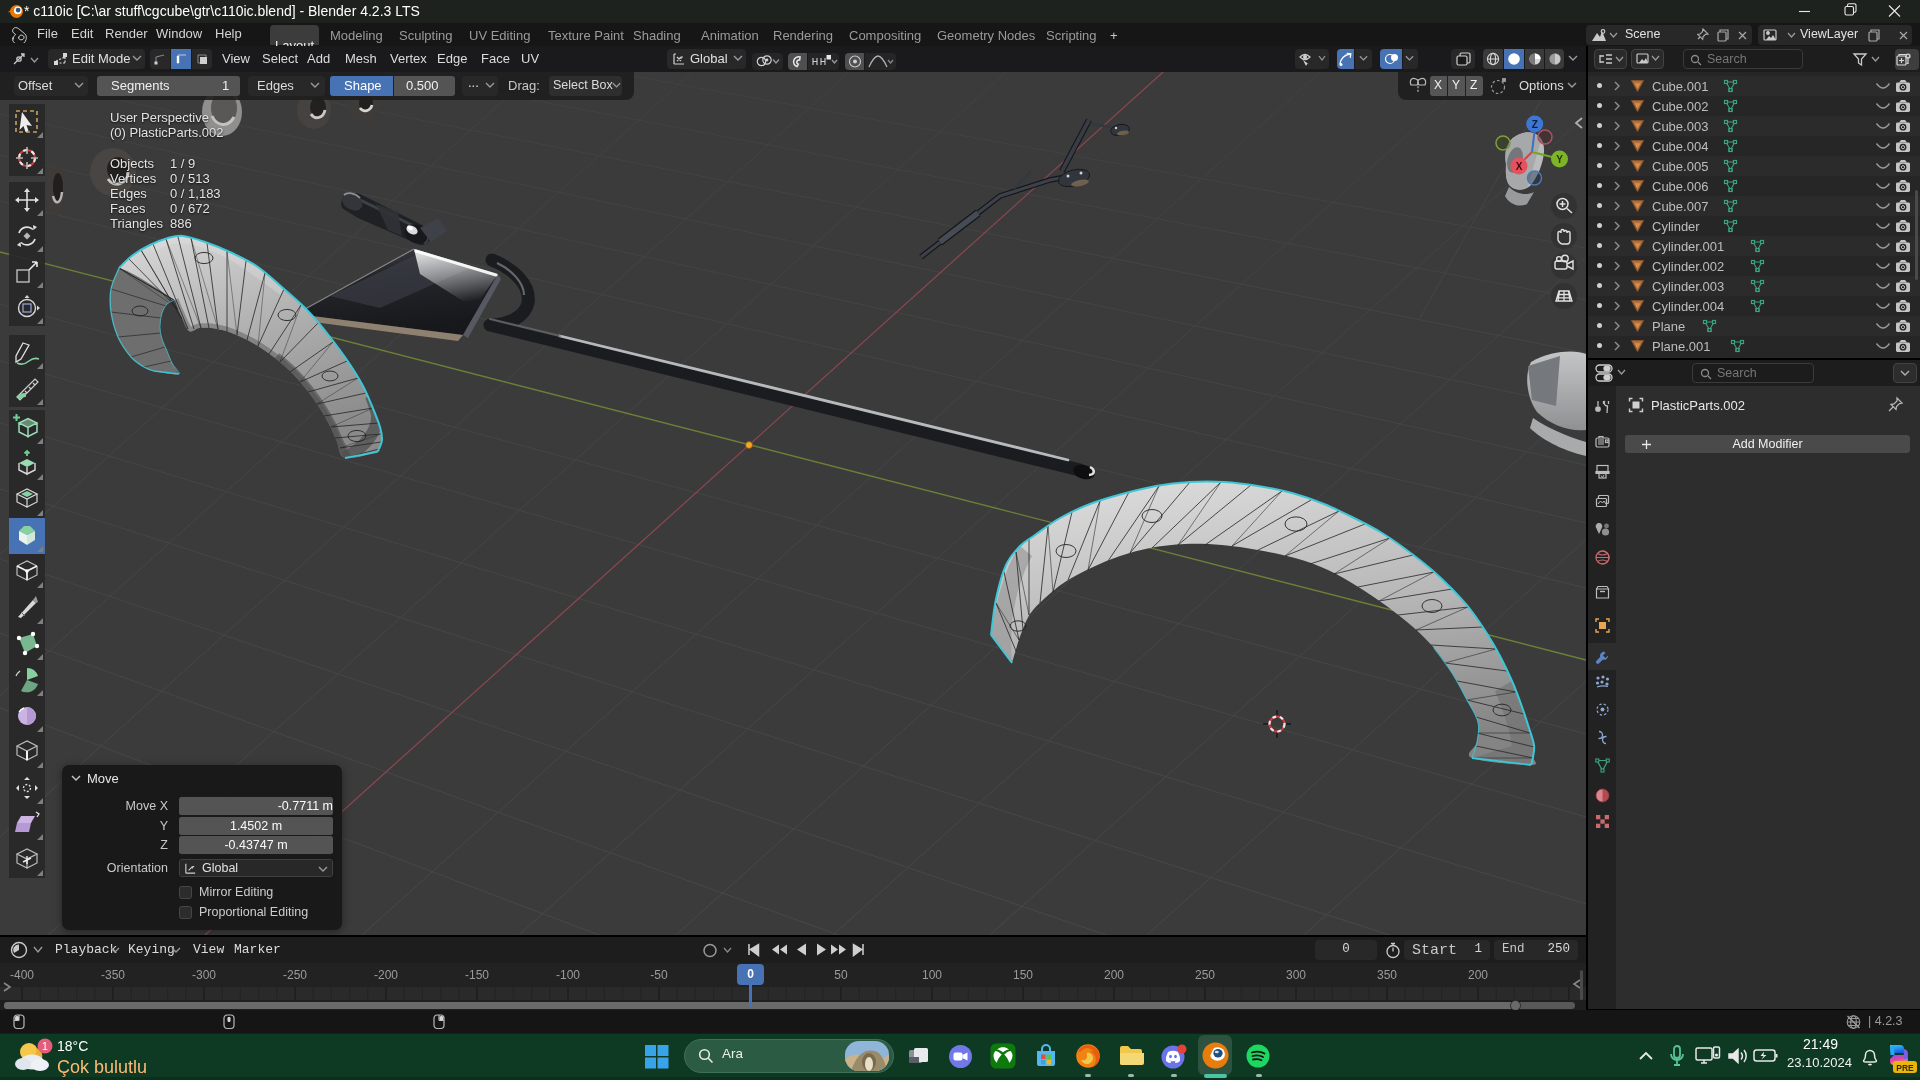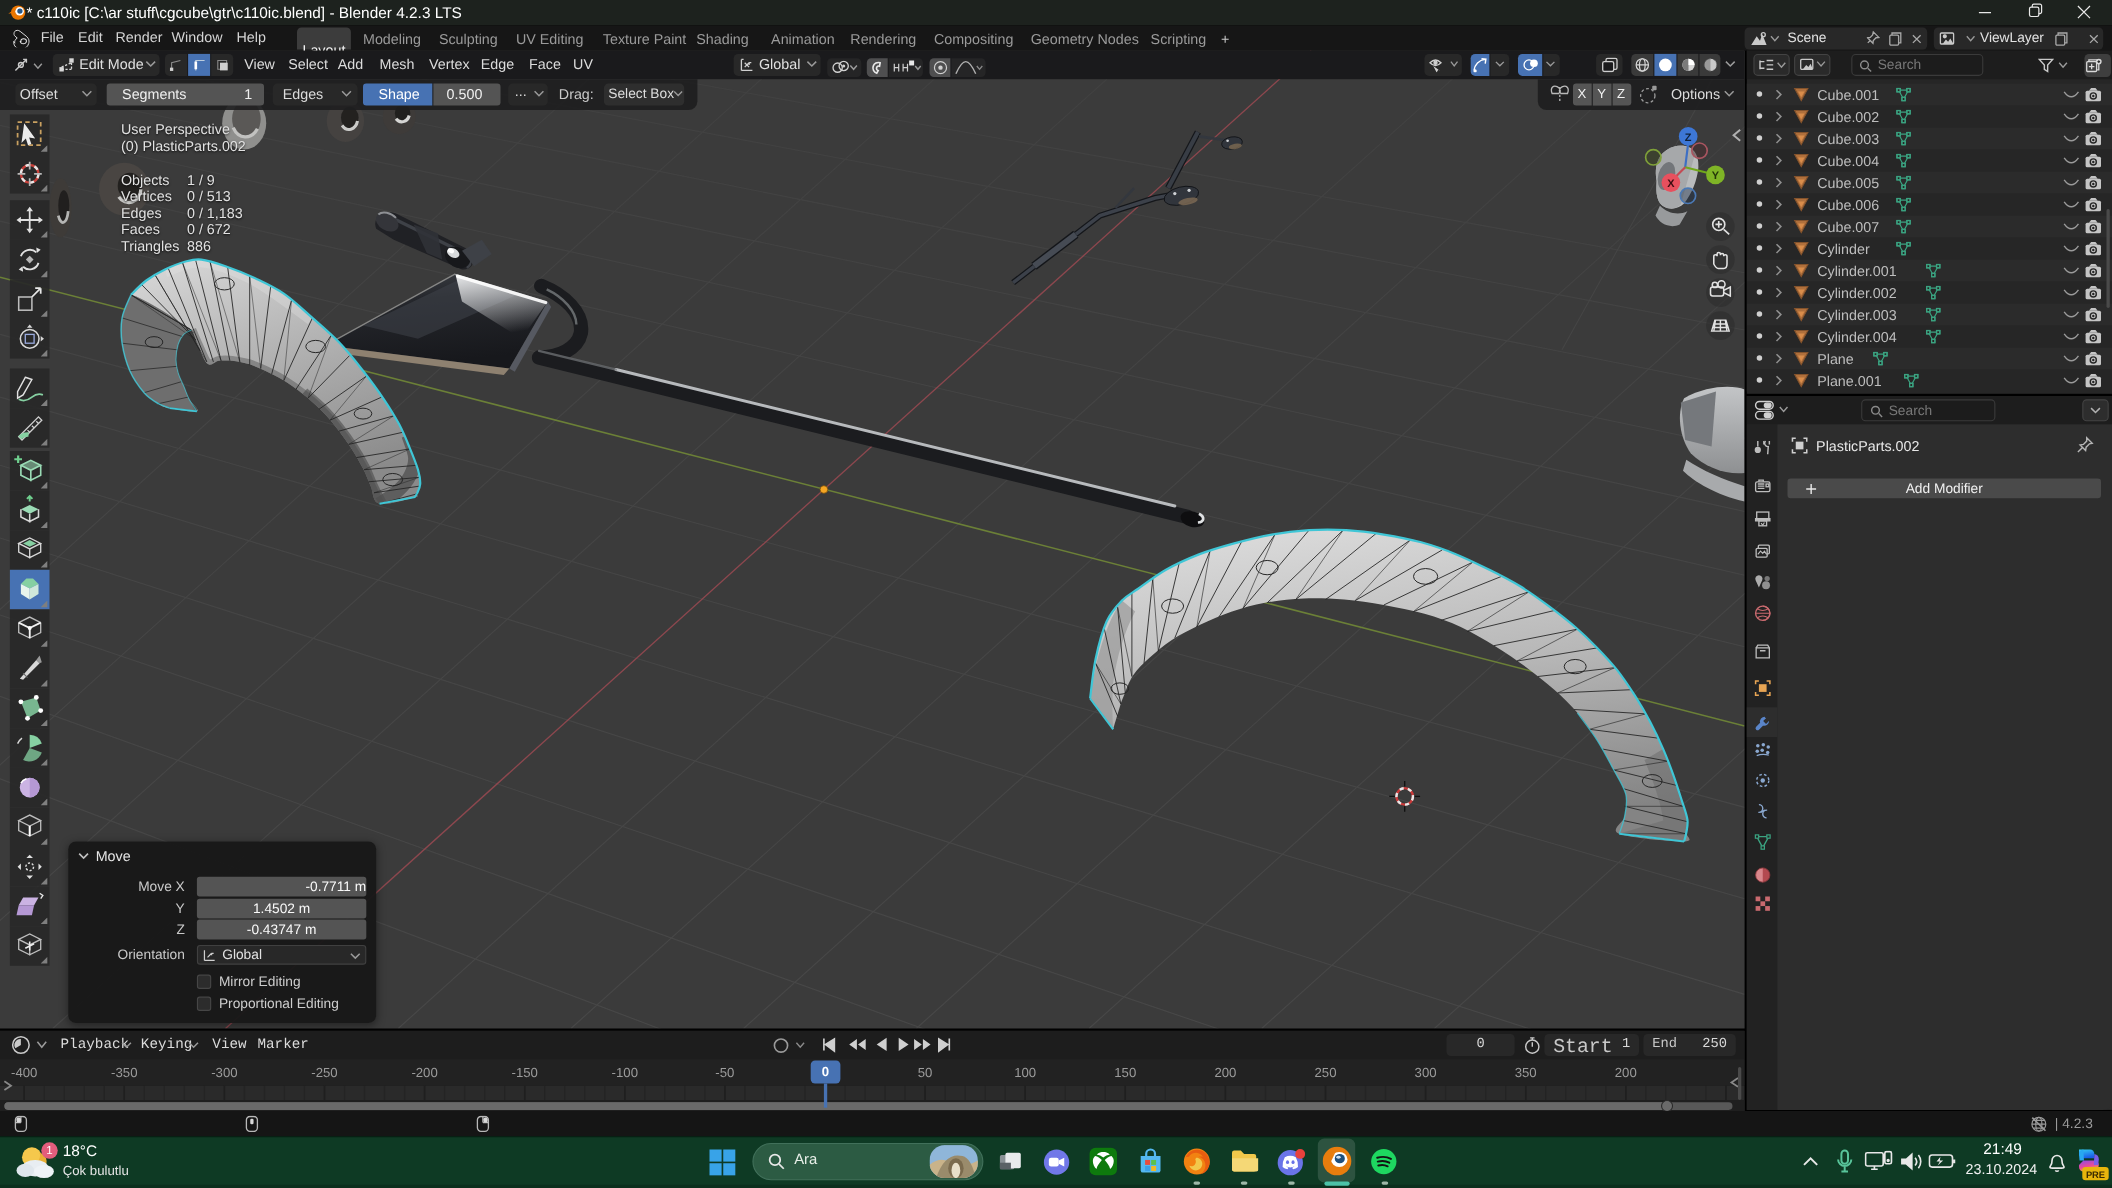--- a/index.html
+++ b/index.html
@@ -1427,21 +1427,21 @@
           <circle cx="8" cy="7.5" r="6" stroke="#9a9a9a" stroke-width="1.5"></circle>
           <path d="M22 5 l3.5 4 3.5-4" stroke="#8a8a8a" stroke-width="1.3"></path>
         </svg>
         <div class="abs" style="left:1315px;top:3px;width:62px;height:20px;background:#282828;border-radius:4px"></div>
 <div class="abs" style="left:1315px;top:5px;width:62px;text-align:center;font-size:12.5px;color:#d8d8d8">0</div>
 <svg class="abs" style="left:1385px;top:5px" width="16" height="17" viewBox="0 0 16 17" fill="none" stroke="#c9c9c9" stroke-width="1.3">
           <circle cx="8" cy="9.5" r="6"></circle>
           <path d="M8 9.5 L8 5.5 M6 1.5 h4 M8 1.5 v2"></path>
         </svg>
 <div class="abs" style="left:1404px;top:3px;width:86px;height:20px;background:#282828;border-radius:4px"></div>
-<div class="abs" style="left:1412px;top:5px;font-size:18px;color:#c9c9c9">Start</div>
+<div class="abs" style="left:1412px;top:5px;font-size:15px;color:#c9c9c9">Start</div>
 <div class="abs" style="left:1404px;top:5px;width:78px;text-align:right;font-size:12.5px;color:#d8d8d8">1</div>
 <div class="abs" style="left:1494px;top:3px;width:84px;height:20px;background:#282828;border-radius:4px"></div>
 <div class="abs" style="left:1502px;top:5px;font-size:12.5px;color:#c9c9c9">End</div>
 <div class="abs" style="left:1494px;top:5px;width:76px;text-align:right;font-size:12.5px;color:#d8d8d8">250</div>
 </div>
 <div id="tlruler">
 <div class="tlnum" style="left:22px">-400</div>
 <div class="tlnum" style="left:113px">-350</div>
 <div class="tlnum" style="left:204px">-300</div>
 <div class="tlnum" style="left:295px">-250</div>
@@ -1634,21 +1634,21 @@
         <circle cx="17" cy="14" r="9" fill="#f5c84c"></circle>
         <circle cx="21" cy="11" r="7.5" fill="#0e3a24" opacity="0"></circle>
         <path d="M24 10 a8 8 0 1 1-9 11 a8.5 8.5 0 0 0 9-11 Z" fill="#e8ae35"></path>
         <ellipse cx="20" cy="24" rx="12" ry="7.5" fill="#e8edf2"></ellipse>
         <ellipse cx="11" cy="26" rx="8" ry="6" fill="#dfe6ec"></ellipse>
         <ellipse cx="28" cy="27" rx="9" ry="6" fill="#eef2f6"></ellipse>
         <circle cx="33" cy="8" r="7.5" fill="#e35d7c"></circle>
         <text x="33" y="11.5" font-size="10.5" fill="#fff" text-anchor="middle" font-family="Liberation Sans">1</text>
       </svg>
 <div class="abs" style="left:57px;top:5px;font-size:14px;color:#ffffff">18°C</div>
-<div class="abs" style="left:57px;top:24px;font-size:12px;color:#e5e5e5">Çok bulutlu</div>
+<div class="abs" style="left:57px;top:24px;font-size:18px;color:#fdba74">Çok bulutlu</div>
 <svg class="abs" style="left:644px;top:11px" width="25" height="25" viewBox="0 0 25 25">
         <rect x="1" y="1" width="11" height="11" fill="#38a3e8"></rect>
         <rect x="13.5" y="1" width="11" height="11" fill="#38a3e8"></rect>
         <rect x="1" y="13.5" width="11" height="11" fill="#38a3e8"></rect>
         <rect x="13.5" y="13.5" width="11" height="11" fill="#38a3e8"></rect>
       </svg>
 <div class="abs" style="left:684px;top:6px;width:210px;height:34px;background:#2c5b43;border:1px solid #41705a;border-radius:17px"></div>
 <svg class="abs" style="left:698px;top:15px" width="16" height="16" viewBox="0 0 16 16" fill="none" stroke="#e8e8e8" stroke-width="1.6">
         <circle cx="6.5" cy="6.5" r="4.8"></circle>
         <line x1="10.3" y1="10.3" x2="14.5" y2="14.5"></line>

